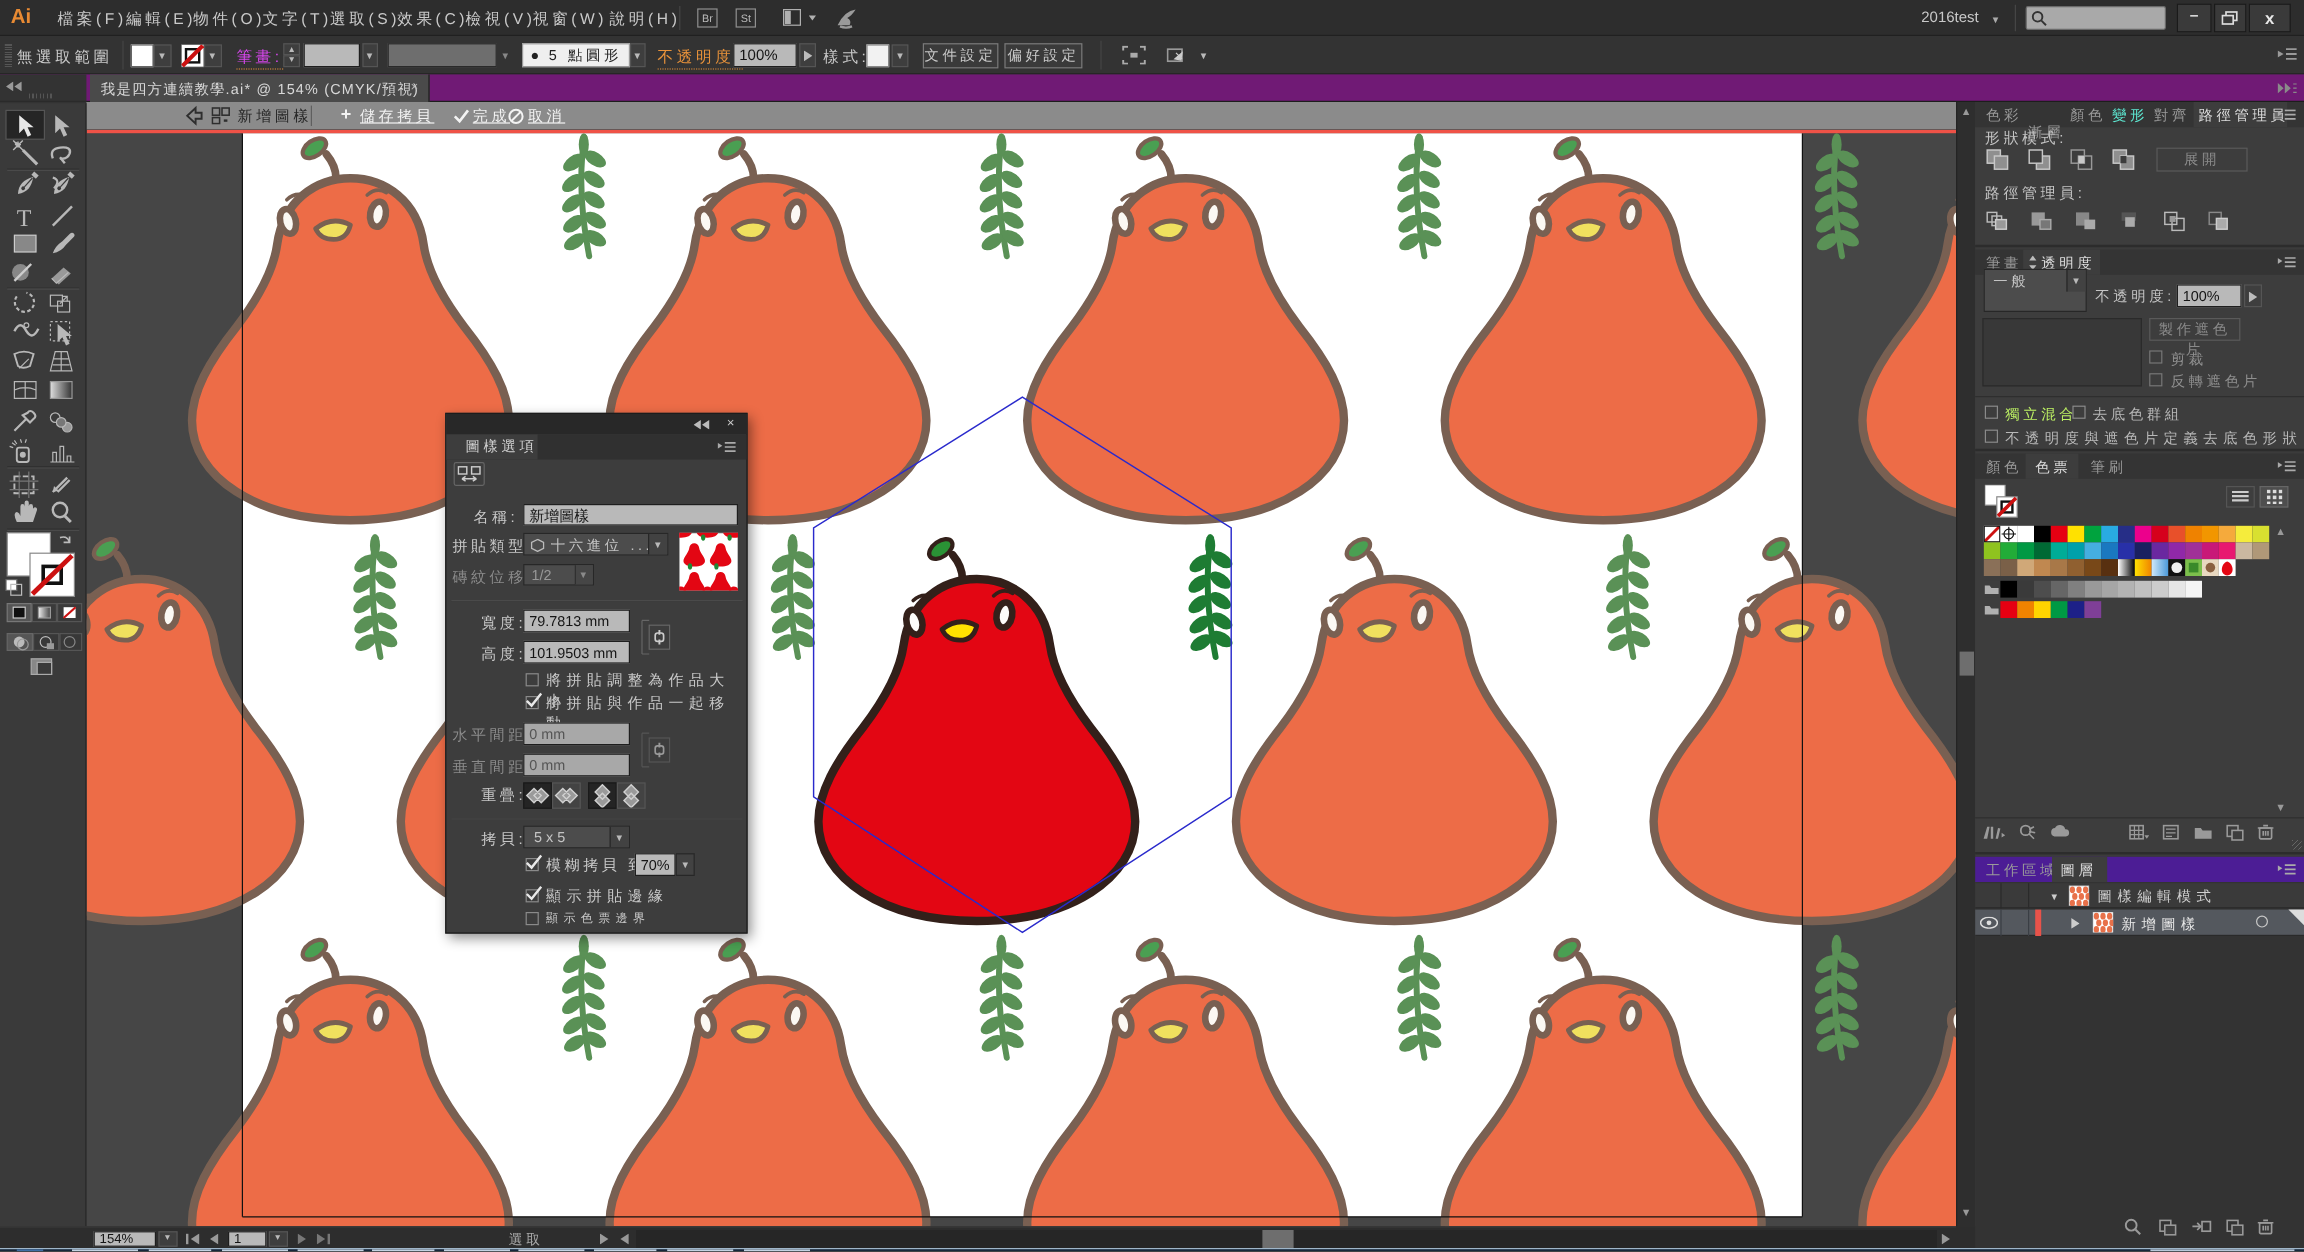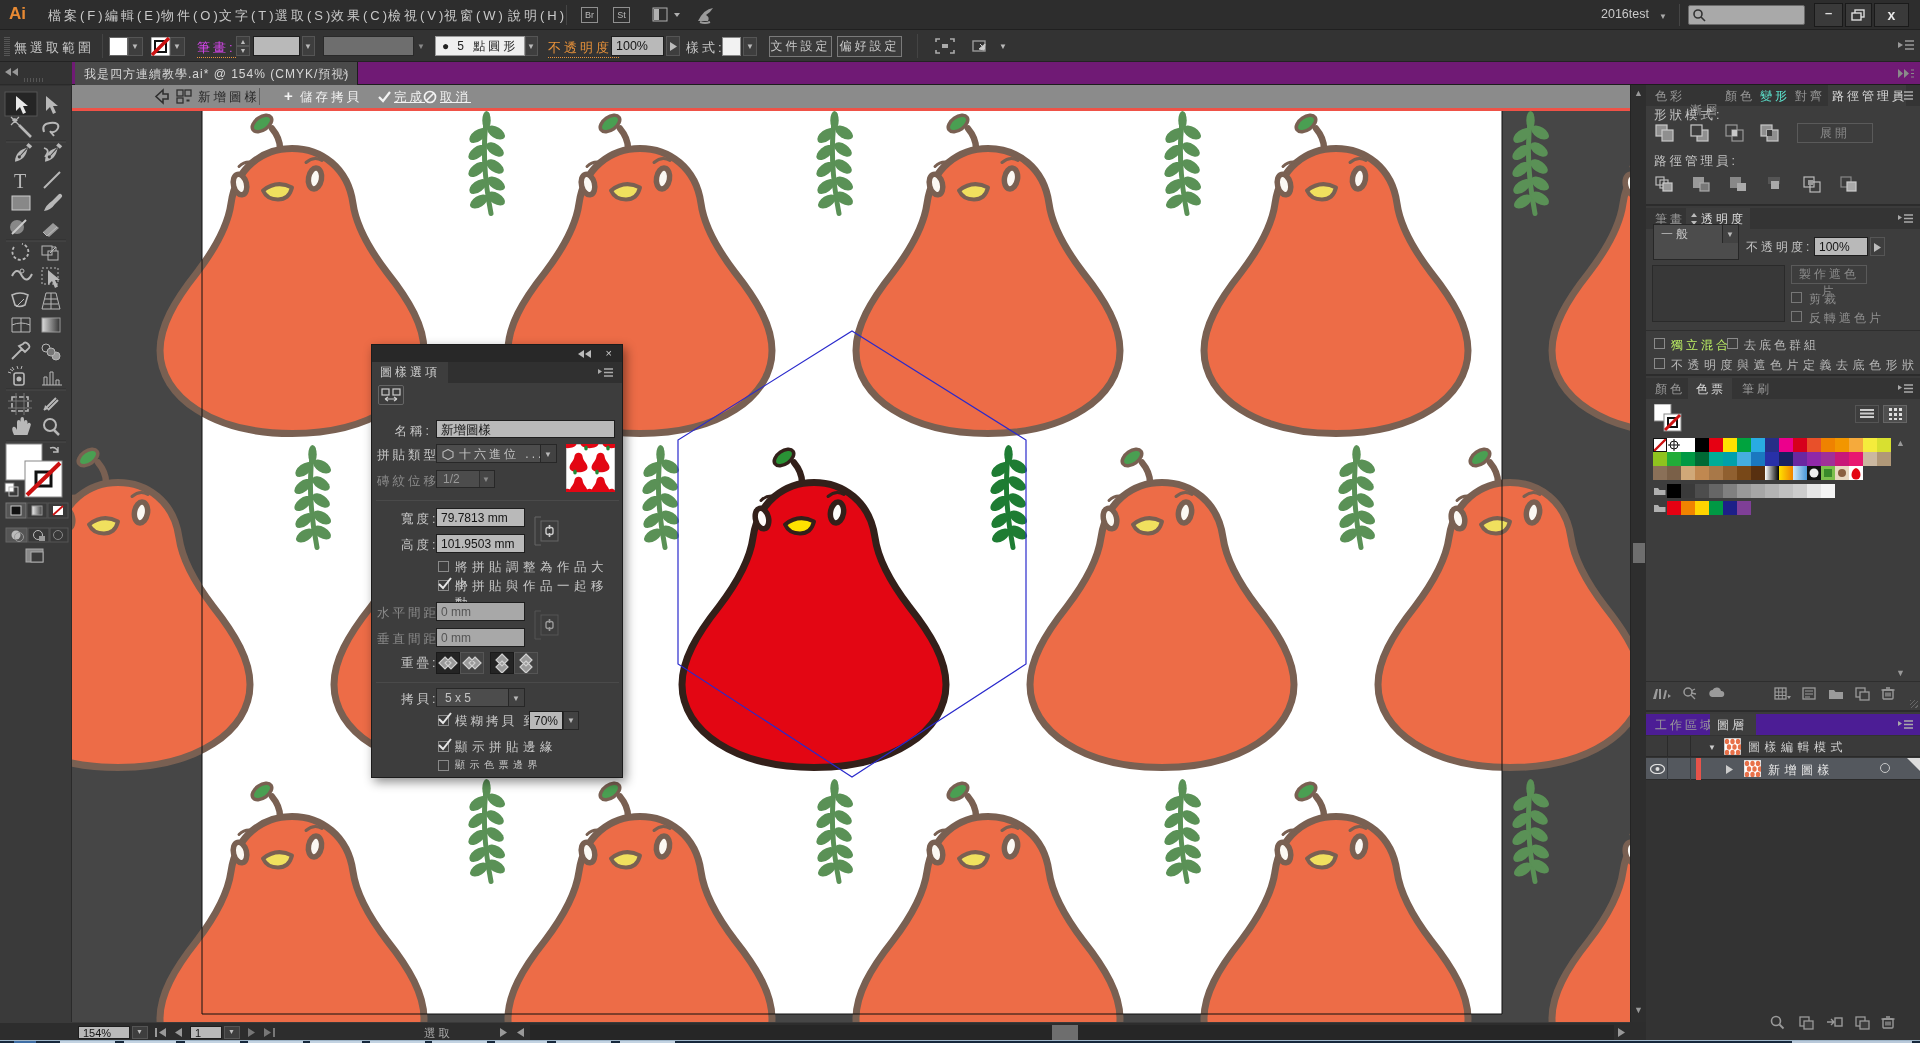--- a/index.html
+++ b/index.html
@@ -132,21 +132,21 @@
       </svg>
   <svg class="abs" style="left:104px;top:4px" width="16" height="15">
         <rect x="1" y="1" width="6" height="6" fill="none" stroke="#2e2e2e" stroke-width="1.3"></rect>
         <rect x="9" y="1" width="6" height="6" fill="none" stroke="#2e2e2e" stroke-width="1.3"></rect>
         <rect x="1" y="9" width="6" height="5" fill="none" stroke="#2e2e2e" stroke-width="1.3"></rect>
         <rect x="10.5" y="10.5" width="3" height="2" fill="#2e2e2e"></rect>
       </svg>
   <span class="abs cj" style="left:126px;top:4px;font-size:12.5px;color:#262626">新增圖樣</span>
   <span class="abs" style="left:187px;top:3px;width:1px;height:17px;background:#5f5f5f"></span>
   <span class="abs" style="left:212px;top:2px;font-size:15px;color:#f3f3f3;font-weight:bold">+</span>
-  <span class="abs cj" style="left:228px;top:4px;font-size:12.5px;color:#f3f3f3;">儲存拷貝</span>
+  <span class="abs cj" style="left:228px;top:4px;font-size:12.5px;color:#f3f3f3;text-decoration:underline">儲存拷貝</span>
   <svg class="abs" style="left:306px;top:6px" width="13" height="12">
         <path d="M1 6 L5 10 L12 1" stroke="#f3f3f3" stroke-width="2.2" fill="none"></path>
       </svg>
   <span class="abs cj" style="left:322px;top:4px;font-size:12.5px;color:#f3f3f3;text-decoration:underline">完成</span>
   <svg class="abs" style="left:351px;top:5px" width="14" height="14">
         <circle cx="7" cy="7" r="5.5" fill="none" stroke="#f3f3f3" stroke-width="1.7"></circle>
         <path d="M3 11 L11 3" stroke="#f3f3f3" stroke-width="1.7"></path>
       </svg>
   <span class="abs cj" style="left:368px;top:4px;font-size:12.5px;color:#f3f3f3;text-decoration:underline">取消</span>
 </div>
@@ -1007,21 +1007,21 @@
 </div>
 
 <div class="abs" id="patopts" style="left:371px;top:344px;width:252px;height:434px;background:#3d3d3d;border:1px solid #1c1c1c;box-shadow:3px 4px 10px rgba(0,0,0,.45)">
   <div class="abs" style="left:0;top:0;width:250px;height:17px;background:#282828">
     <svg class="abs" style="right:30px;top:5px" width="14" height="8">
           <path d="M6 0 L0 4 L6 8 Z M13 0 L7 4 L13 8 Z" fill="#bbb"></path>
         </svg>
     <span class="abs" style="right:10px;top:2px;color:#ccc;font-size:11px">×</span>
   </div>
   <div class="abs" style="left:0;top:17px;width:250px;height:21px;background:#303030">
-    <span class="abs cj" style="left:0;top:0;width:76px;height:21px;background:#3d3d3d;color:#d2d2d2;font-size:12px;line-height:20px;text-align:center">圖樣選項</span>
+    <span class="abs cj" style="left:0;top:0;width:76px;height:21px;background:#3d3d3d;color:#d2d2d2;font-size:12px;line-height:20px;text-align:right">圖樣選項</span>
     <svg class="abs" style="right:8px;top:6px" width="16" height="10">
           <path d="M0 1 l4 2.5 -4 2.5 z" fill="#aaa"></path>
           <path d="M6 1 h9 M6 4.5 h9 M6 8 h9" stroke="#aaa" stroke-width="1.4"></path>
         </svg>
   </div>
 
   <span class="abs" style="left:6px;top:40px;width:26px;height:20px;background:#3d3d3d;border:1px solid #666;border-radius:2px"></span>
   <svg class="abs" style="left:9px;top:43px" width="20" height="14">
         <rect x="1" y="1" width="7" height="6" fill="none" stroke="#ccc" stroke-width="1.2"></rect>
         <rect x="12" y="1" width="7" height="6" fill="none" stroke="#ccc" stroke-width="1.2"></rect>

